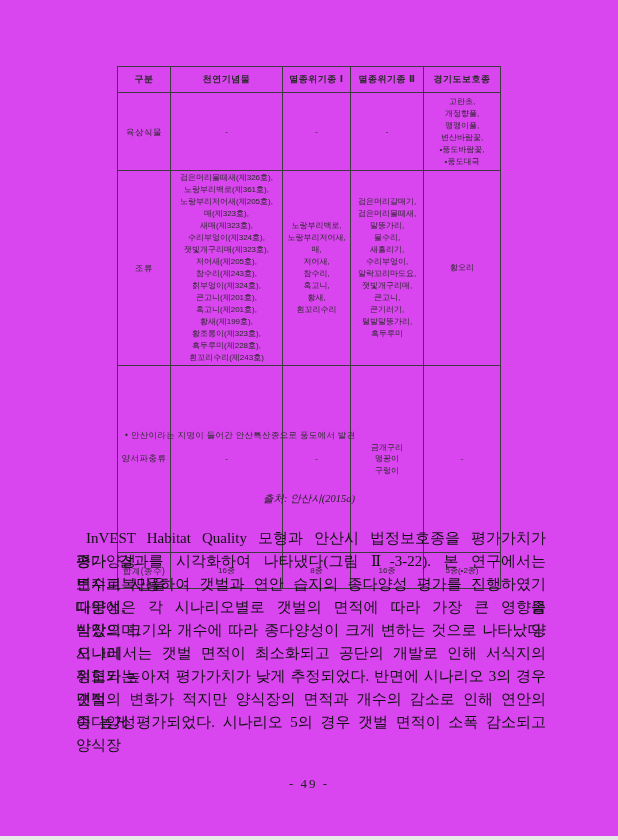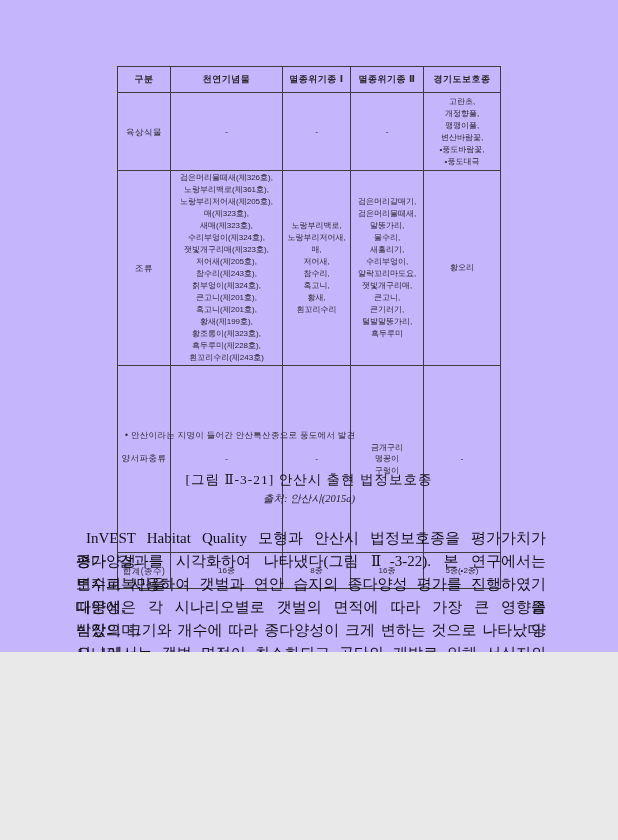--- a/index.html
+++ b/index.html
@@ -1,18 +1,18 @@
 <!DOCTYPE html>
 <html><head>
 <meta charset="utf-8">
 <style>
   html,body { margin:0; padding:0; background:#e9e9e9; }
   .page {
-    position:relative; width:618px; height:652px; margin:0 auto;
-    background:#c4b5fd; overflow:hidden;
+    position:relative; width:618px; height:836px; margin:0 auto;
+    background:#d946ef; overflow:hidden;
     font-family:"Liberation Serif","DejaVu Serif",serif; color:#1b1b1b;
   }
   
   .tablewrap { position:absolute; left:117px; top:66px; width:383px; }
   table.species {
     border-collapse:collapse; table-layout:fixed; width:383px;
     font-family:"Liberation Sans","DejaVu Sans",sans-serif;
     color:#2a2a2a;
   }
   table.species th, table.species td {
@@ -151,21 +151,20 @@
             <td>8종</td>
             <td>16종</td>
             <td>5종(•2종)</td>
           </tr>
         </tbody>
     </table>
   </div>
 
   <div class="footnote">• 안산이라는 지명이 들어간 안산특산종으로 풍도에서 발견</div>
 
-  <div class="caption">[그림 Ⅱ-3-21] 안산시 출현 법정보호종</div>
 
   <div class="source">출처: 안산시(2015a)</div>
 
   <div class="body-text" id="body-paragraph">
       <div class="bline">InVEST Habitat Quality 모형과 안산시 법정보호종을 평가가치가 종다양성</div>
       <div class="bline">평가 결과를 시각화하여 나타냈다(그림 Ⅱ-3-22). 본 연구에서는 토지피복만을</div>
       <div class="bline">변수로 사용하여 갯벌과 연안 습지의 종다양성 평가를 진행하였기 때문에, 종</div>
       <div class="bline">다양성은 각 시나리오별로 갯벌의 면적에 따라 가장 큰 영향을 받았으며, 양</div>
       <div class="bline">식장의 크기와 개수에 따라 종다양성이 크게 변하는 것으로 나타났다. 시나리</div>
       <div class="bline">오 1에서는 갯벌 면적이 최소화되고 공단의 개발로 인해 서식지의 위협되는</div>

